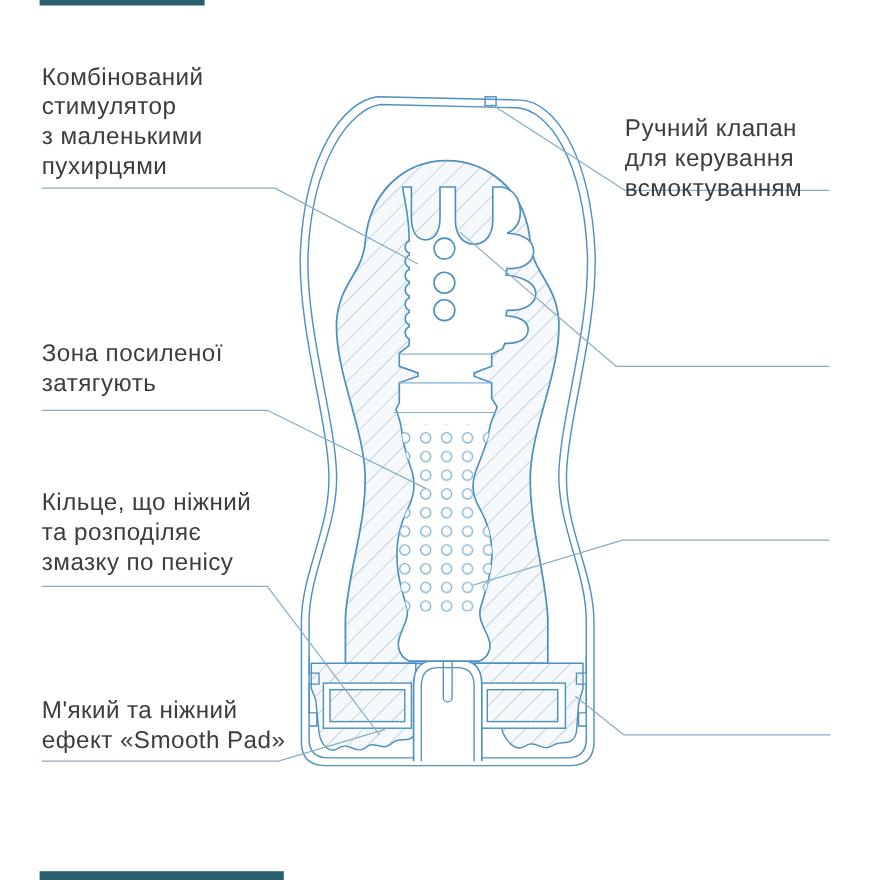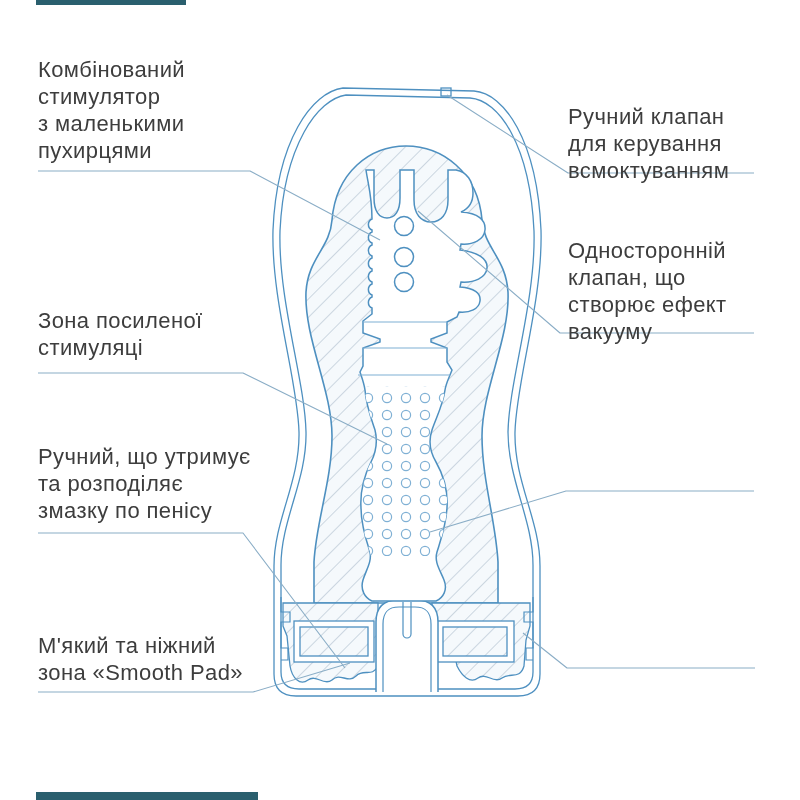--- a/index.html
+++ b/index.html
@@ -115,25 +115,21 @@
     <rect x="36" y="792" width="222" height="8" fill="var(--sliver)"></rect>
   </svg>
 
   <div class="label left" style="left:38px;  top:56px">Комбінований
 стимулятор
 з маленькими
 пухирцями</div>
   <div class="label right" style="left:568px; top:84px">Ручний клапан
 для керування
 всмоктуванням</div>
-  <div class="label right" style="left:568px; top:218px">Односторонній
-клапан, що
-створює ефект
-вакууму</div>
   <div class="label left" style="left:38px;  top:307px">Зона посиленої
-стимуляці</div>
-  <div class="label left" style="left:38px;  top:443px">Ручний, що утримує
+затягують</div>
+  <div class="label left" style="left:38px;  top:443px">Кільце, що ніжний
 та розподіляє
 змазку по пенісу</div>
   <div class="label left" style="left:38px;  top:632px">М'який та ніжний
-зона «Smooth Pad»</div>
+ефект «Smooth Pad»</div>
 
 </div>
 
 </body></html>

